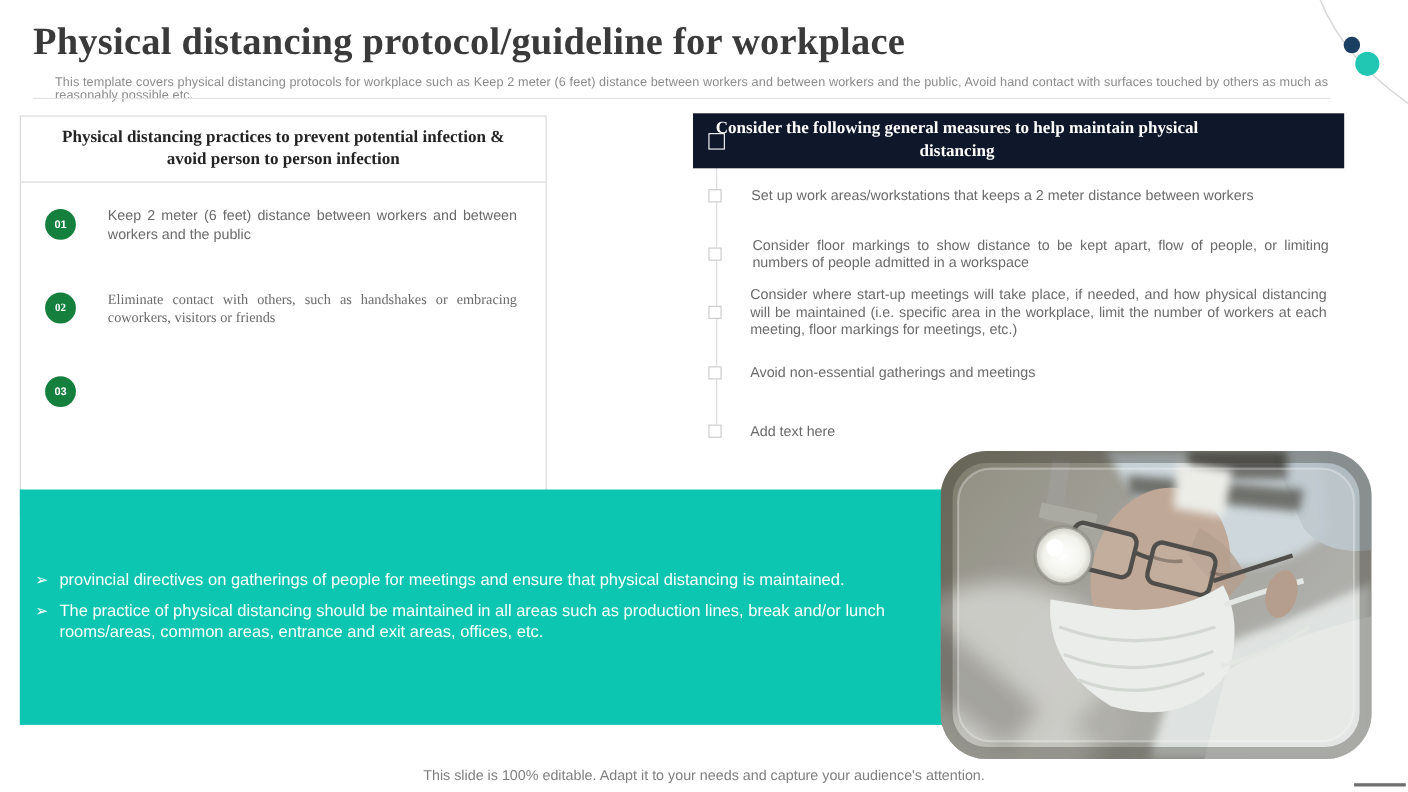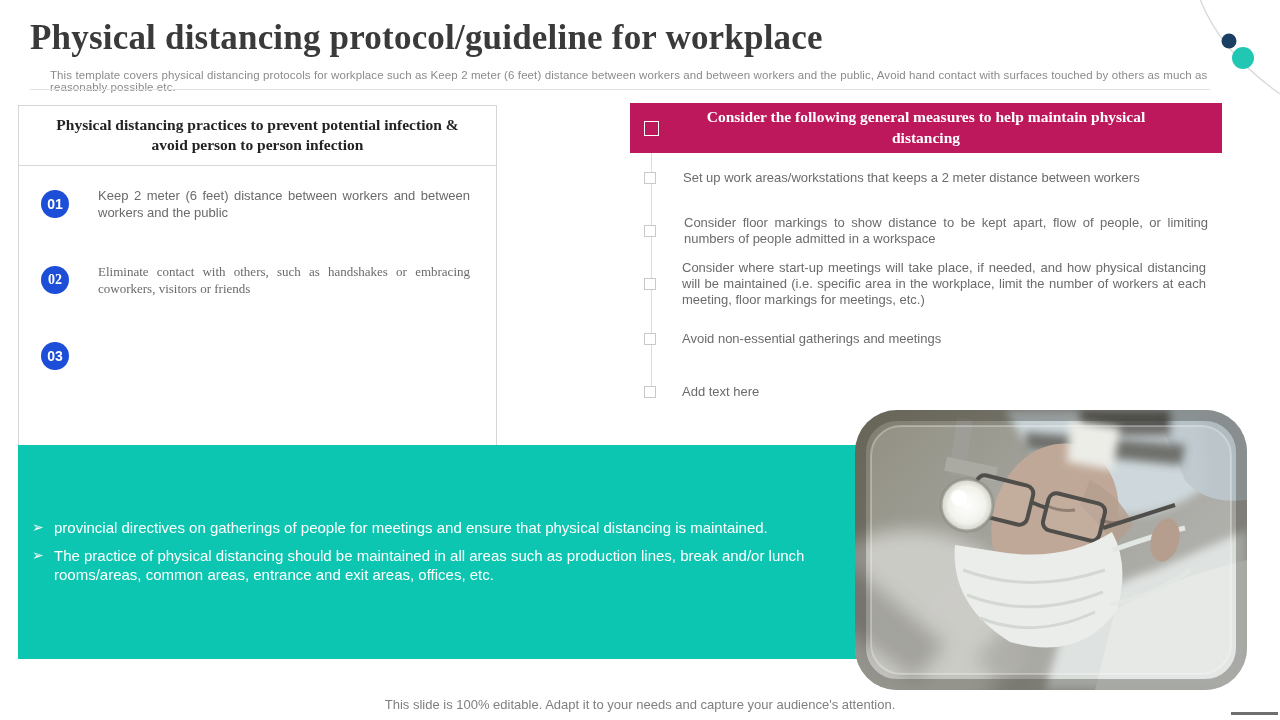--- a/index.html
+++ b/index.html
@@ -73,23 +73,23 @@
     gap: 29px;
     width: 440px;
   }
   .lp-item-1 { top: 82px; }
   .lp-item-2 { top: 158px; font-family: Liberation Serif, serif; }
   .lp-item-3 { top: 234px; }
   .num-circle {
     flex: 0 0 28px;
     width: 28px; height: 28px;
     border-radius: 50%;
-    background: #1d4ed8;
+    background: #15803d;
     color: #ffffff;
-    font-size: 14px;
+    font-size: 10px;
     font-weight: 700;
     display: flex;
     align-items: center;
     justify-content: center;
     margin-top: 2px;
   }
   .lp-item-text {
     width: 372px;
     font-size: 13px;
     color: #6a6a6a;
@@ -99,24 +99,24 @@
 
   
   .right-panel {
     position: absolute;
     left: 630px; top: 103px;
     width: 592px; height: 330px;
   }
   .rp-header {
     position: relative;
     width: 592px; height: 50px;
-    background: #be185d;
+    background: #0f172a;
     display: flex;
     align-items: center;
-    justify-content: center;
+    justify-content: flex-start;
   }
   .rp-header-text {
     font-family: "Liberation Serif", serif;
     font-size: 15.5px;
     font-weight: 700;
     color: #ffffff;
     text-align: center;
     line-height: 1.35;
     width: 480px;
   }

